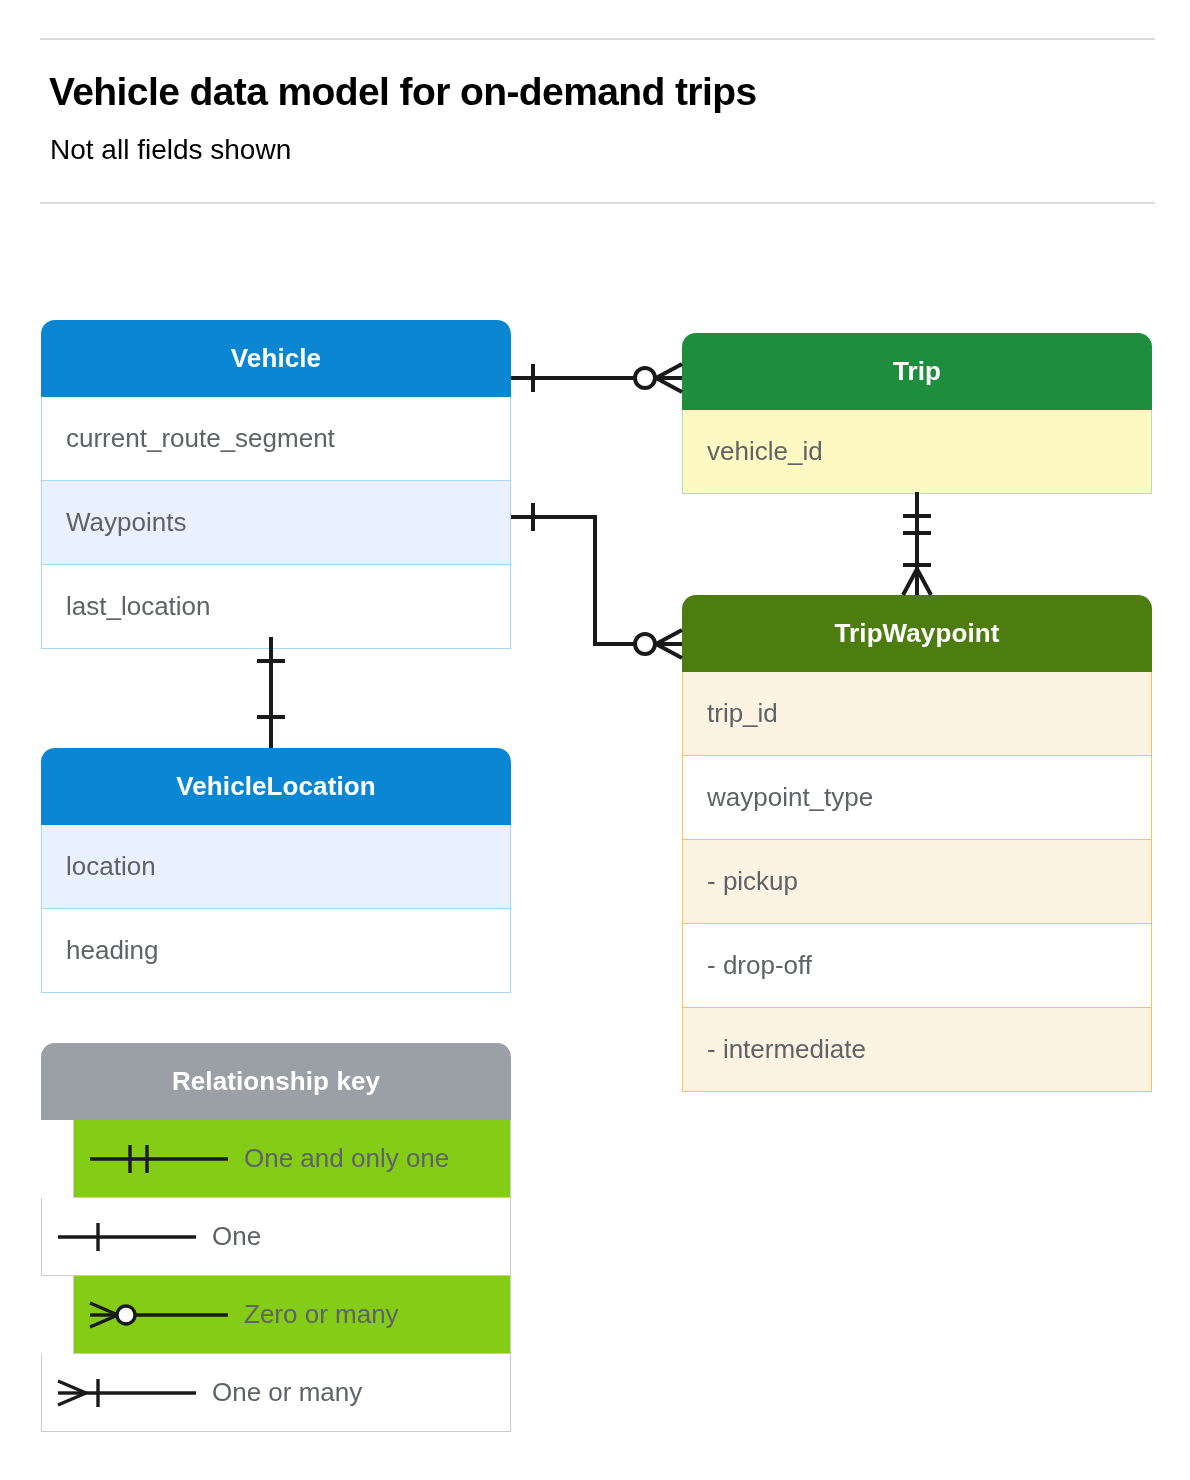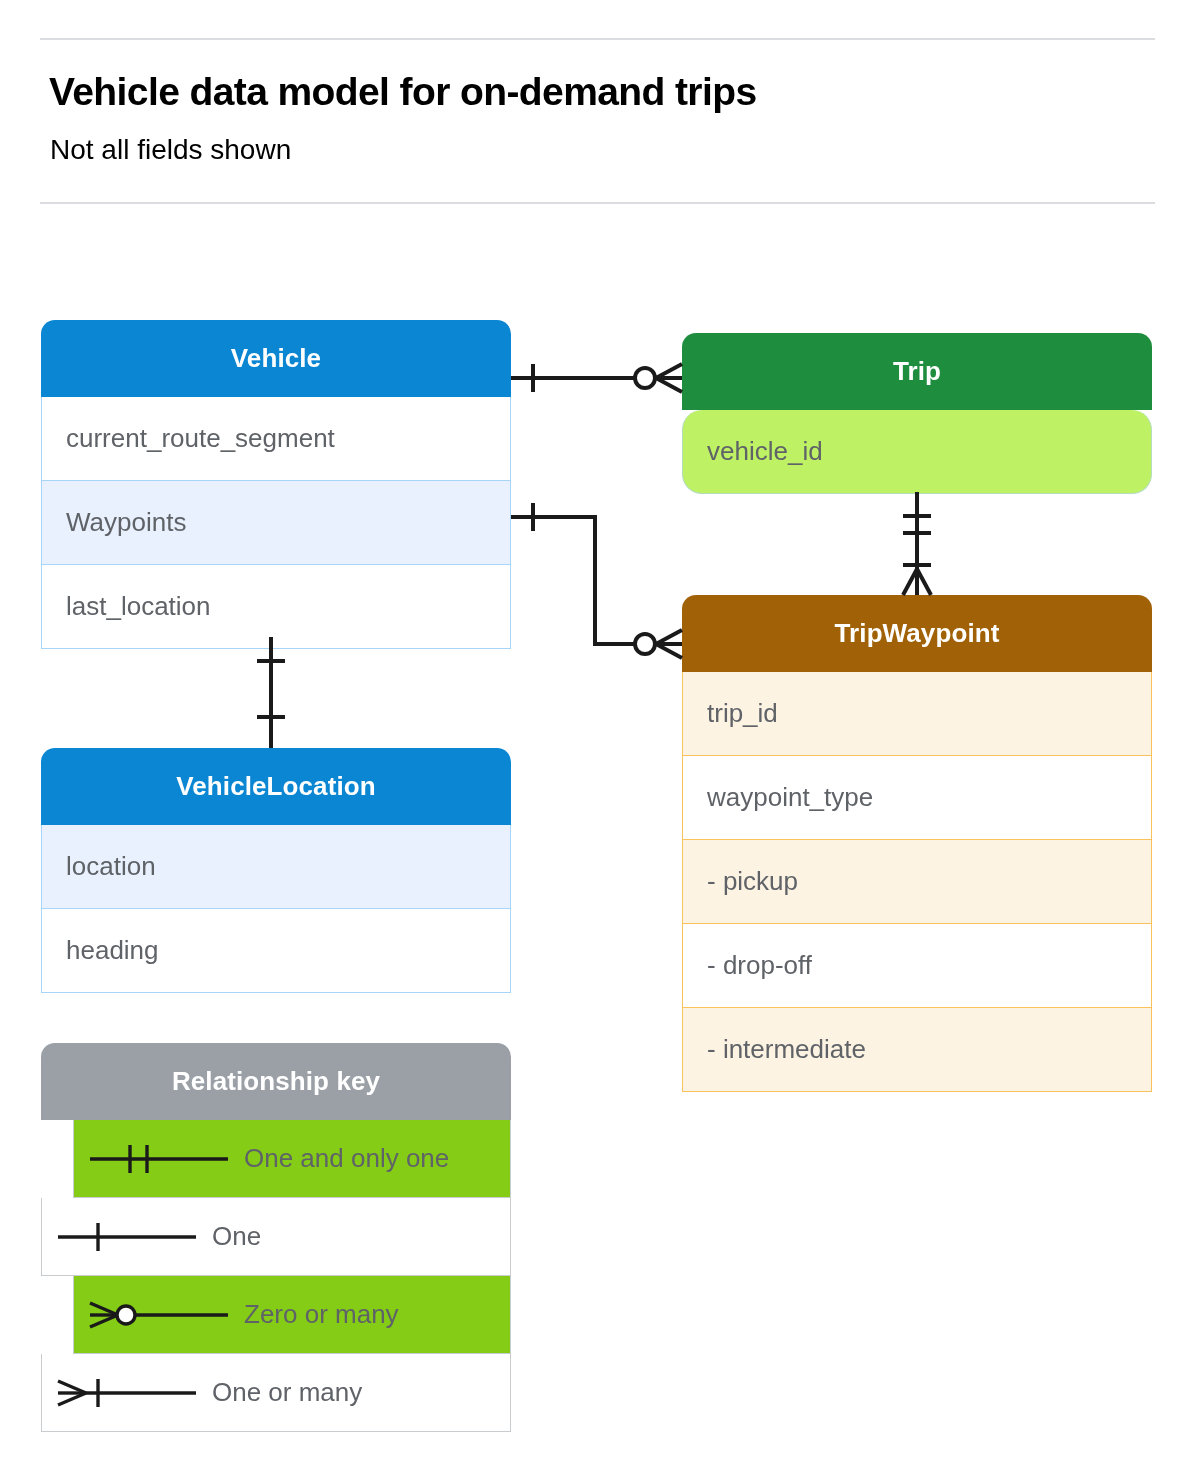--- a/index.html
+++ b/index.html
@@ -82,24 +82,24 @@
 
   
   .blue .entity-header { background: #0b86d3; }
   .blue .entity-row    { border-color: #a6d5f7; }
   .blue .row-alt       { background: #e8f1fd; }
   .blue .row-plain     { background: #ffffff; }
 
   
   .green .entity-header { background: #1e8e3e; }
   .green .entity-row    { border-color: #b3ddbf; }
-  .green .row-alt       { background: #bef264; border-radius: 20px; }
-
-  
-  .orange .entity-header { background: #a16207; }
+  .green .row-alt       { background: #fef9c3; }
+
+  
+  .orange .entity-header { background: #4d7c0f; }
   .orange .entity-row    { border-color: #fac25c; }
   .orange .row-alt       { background: #fdf3e3; }
   .orange .row-plain     { background: #ffffff; }
 
   
   .grey .entity-header { background: #9aa0a6; }
   .grey .row-alt       { background: #84cc16; margin-left: 32px; }
   .grey .row-plain     { background: #ffffff; }
 
   

